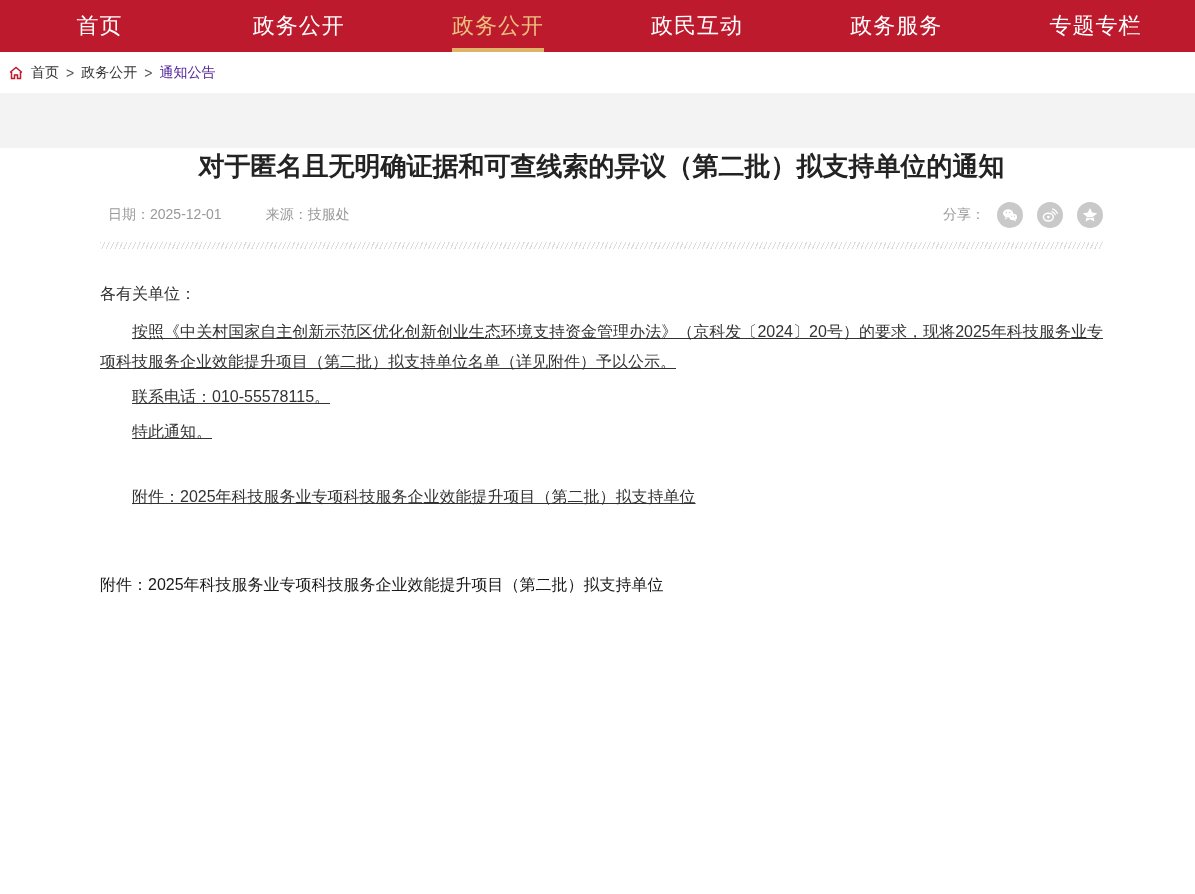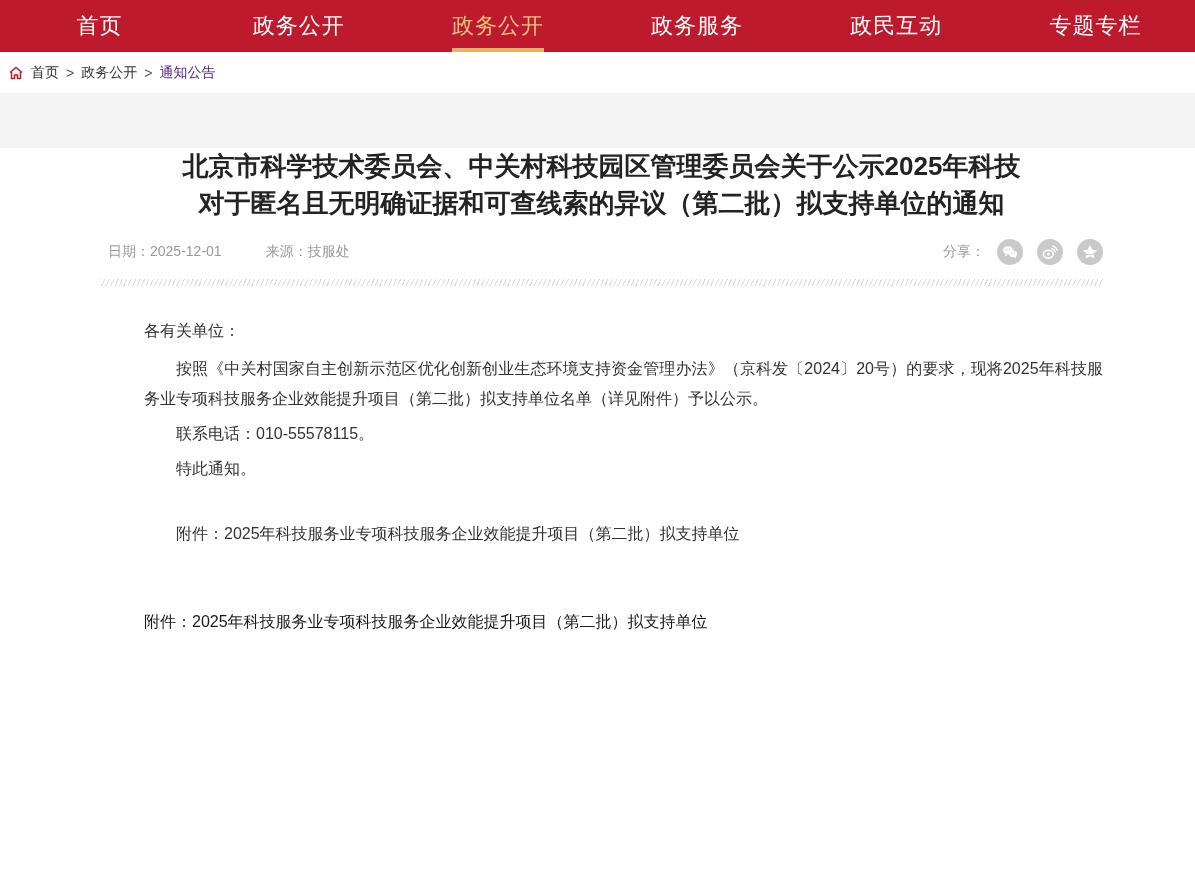--- a/index.html
+++ b/index.html
@@ -86,29 +86,29 @@
     border-radius: 50%;
     background: #c9c9c9;
     display: flex; align-items: center; justify-content: center;
     cursor: pointer;
   }
   .divider {
     margin-top: 14px;
     height: 7px;
     background: repeating-linear-gradient(115deg, #dcdcdc 0, #dcdcdc 1px, transparent 1px, transparent 4px);
   }
-  .article-body { margin-top: 30px; margin-left: 44px; }
+  .article-body { margin-top: 30px; }
   .article-body p {
     font-size: 16px;
     line-height: 30px;
     color: #333333;
     text-align: justify;
   }
   .salutation { margin-bottom: 8px; }
-  .indent { text-indent: 2em; }
+  .indent { text-indent: 2em; text-decoration: underline; }
   .p-contact { margin-top: 5px; }
   .p-notice { margin-top: 5px; }
   .p-attachment-inline { margin-top: 35px; }
   .signature {
     margin-top: 65px;
     text-align: right;
     font-size: 16px;
     color: #333333;
     line-height: 34px;
   }
@@ -127,24 +127,24 @@
     <span>首页</span>
   </div>
   <div class="nav-item">
     <span>政务公开</span>
   </div>
   <div class="nav-item active">
     <span>政务公开</span>
     <div class="nav-underline"></div>
   </div>
   <div class="nav-item">
+    <span>政民互动</span>
+  </div>
+  <div class="nav-item">
     <span>政务服务</span>
-  </div>
-  <div class="nav-item">
-    <span>政民互动</span>
   </div>
   <div class="nav-item">
     <span>专题专栏</span>
   </div>
 </nav>
 
 <div class="breadcrumb-bar">
   <span class="home-icon">
     <svg width="16" height="16" viewBox="0 0 16 16" fill="none" stroke="#bd1a2d" stroke-width="1.5">
       <path d="M2 7.5 L8 2.5 L14 7.5"></path>
@@ -156,21 +156,20 @@
   <span class="crumb">政务公开</span>
   <span class="crumb-sep">&gt;</span>
   <span class="crumb current">通知公告</span>
 </div>
 
 <div class="band"></div>
 
 <main class="content">
 
   <h1 class="article-title">
-    <div>北京市科学技术委员会、中关村科技园区管理委员会关于公示2025年科技</div>
     <div>对于匿名且无明确证据和可查线索的异议（第二批）拟支持单位的通知</div>
   </h1>
 
   <div class="meta-row">
     <span class="meta-date"><span>日期：</span><span>2025-12-01</span></span>
     <span class="meta-source"><span>来源：</span><span>技服处</span></span>
     <span class="meta-spacer"></span>
     <span class="share-label">分享：</span>
     <span class="share-icons">
       <span class="share-btn">

